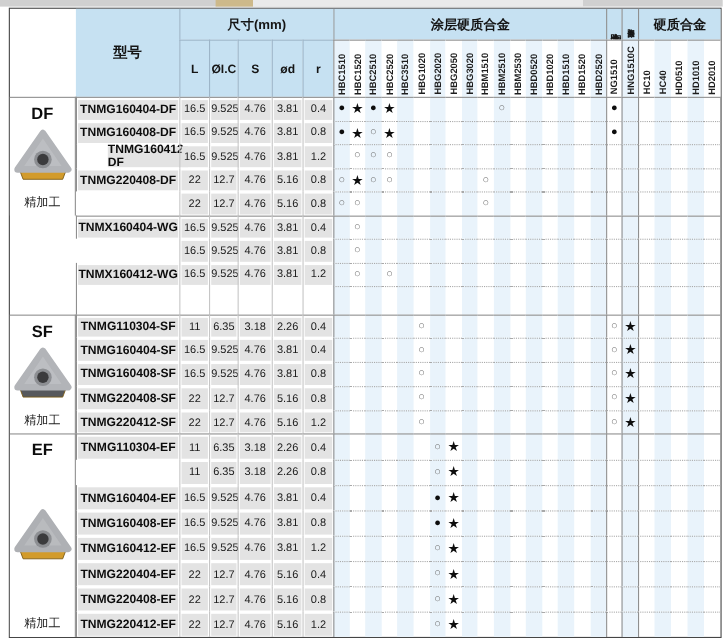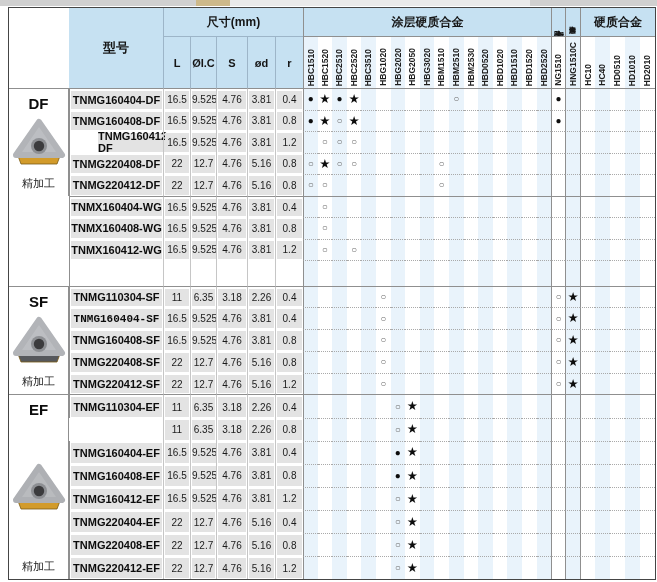--- a/index.html
+++ b/index.html
@@ -324,23 +324,20 @@
     <div class="mark stripe bt-dot" style="grid-area: 6 / 22;"></div>
     <div class="mark bt-dot" style="grid-area: 6 / 23;"></div>
     <div class="mark stripe bt-dot" style="grid-area: 6 / 24;"></div>
     <div class="mark secL bt-dot" style="grid-area: 6 / 25;"></div>
     <div class="mark stripe secL bt-dot" style="grid-area: 6 / 26;"></div>
     <div class="mark secL bt-dot" style="grid-area: 6 / 27;"></div>
     <div class="mark stripe bt-dot" style="grid-area: 6 / 28;"></div>
     <div class="mark bt-dot" style="grid-area: 6 / 29;"></div>
     <div class="mark stripe bt-dot" style="grid-area: 6 / 30;"></div>
     <div class="mark bt-dot" style="grid-area: 6 / 31;"></div>
-    <div class="cellg secL" style="grid-area: 7 / 2;">
-      <div class="g model">TNMG220412-DF</div>
-    </div>
     <div class="cellg blthin" style="grid-area: 7 / 3;">
       <div class="g dim">22</div>
     </div>
     <div class="cellg blthin" style="grid-area: 7 / 4;">
       <div class="g dim">12.7</div>
     </div>
     <div class="cellg blthin" style="grid-area: 7 / 5;">
       <div class="g dim">4.76</div>
     </div>
     <div class="cellg blthin" style="grid-area: 7 / 6;">
@@ -408,23 +405,20 @@
     <div class="mark stripe bt-solid" style="grid-area: 8 / 22;"></div>
     <div class="mark bt-solid" style="grid-area: 8 / 23;"></div>
     <div class="mark stripe bt-solid" style="grid-area: 8 / 24;"></div>
     <div class="mark secL bt-solid" style="grid-area: 8 / 25;"></div>
     <div class="mark stripe secL bt-solid" style="grid-area: 8 / 26;"></div>
     <div class="mark secL bt-solid" style="grid-area: 8 / 27;"></div>
     <div class="mark stripe bt-solid" style="grid-area: 8 / 28;"></div>
     <div class="mark bt-solid" style="grid-area: 8 / 29;"></div>
     <div class="mark stripe bt-solid" style="grid-area: 8 / 30;"></div>
     <div class="mark bt-solid" style="grid-area: 8 / 31;"></div>
-    <div class="cellg secL" style="grid-area: 9 / 2;">
-      <div class="g model">TNMX160408-WG</div>
-    </div>
     <div class="cellg blthin" style="grid-area: 9 / 3;">
       <div class="g dim">16.5</div>
     </div>
     <div class="cellg blthin" style="grid-area: 9 / 4;">
       <div class="g dim">9.525</div>
     </div>
     <div class="cellg blthin" style="grid-area: 9 / 5;">
       <div class="g dim">4.76</div>
     </div>
     <div class="cellg blthin" style="grid-area: 9 / 6;">
@@ -575,21 +569,21 @@
     <div class="mark stripe bt-solid" style="grid-area: 12 / 22;"></div>
     <div class="mark bt-solid" style="grid-area: 12 / 23;"></div>
     <div class="mark stripe bt-solid" style="grid-area: 12 / 24;"></div>
     <div class="mark secL bt-solid m-open" style="grid-area: 12 / 25;">○</div>
     <div class="mark stripe secL bt-solid m-star" style="grid-area: 12 / 26;">★</div>
     <div class="mark secL bt-solid" style="grid-area: 12 / 27;"></div>
     <div class="mark stripe bt-solid" style="grid-area: 12 / 28;"></div>
     <div class="mark bt-solid" style="grid-area: 12 / 29;"></div>
     <div class="mark stripe bt-solid" style="grid-area: 12 / 30;"></div>
     <div class="mark bt-solid" style="grid-area: 12 / 31;"></div>
-    <div class="cellg secL" style="grid-area: 13 / 2; font-family: Liberation Mono, monospace;">
+    <div class="cellg secL" style="grid-area: 13 / 2;">
       <div class="g model">TNMG160404-SF</div>
     </div>
     <div class="cellg blthin" style="grid-area: 13 / 3;">
       <div class="g dim">16.5</div>
     </div>
     <div class="cellg blthin" style="grid-area: 13 / 4;">
       <div class="g dim">9.525</div>
     </div>
     <div class="cellg blthin" style="grid-area: 13 / 5;">
       <div class="g dim">4.76</div>

